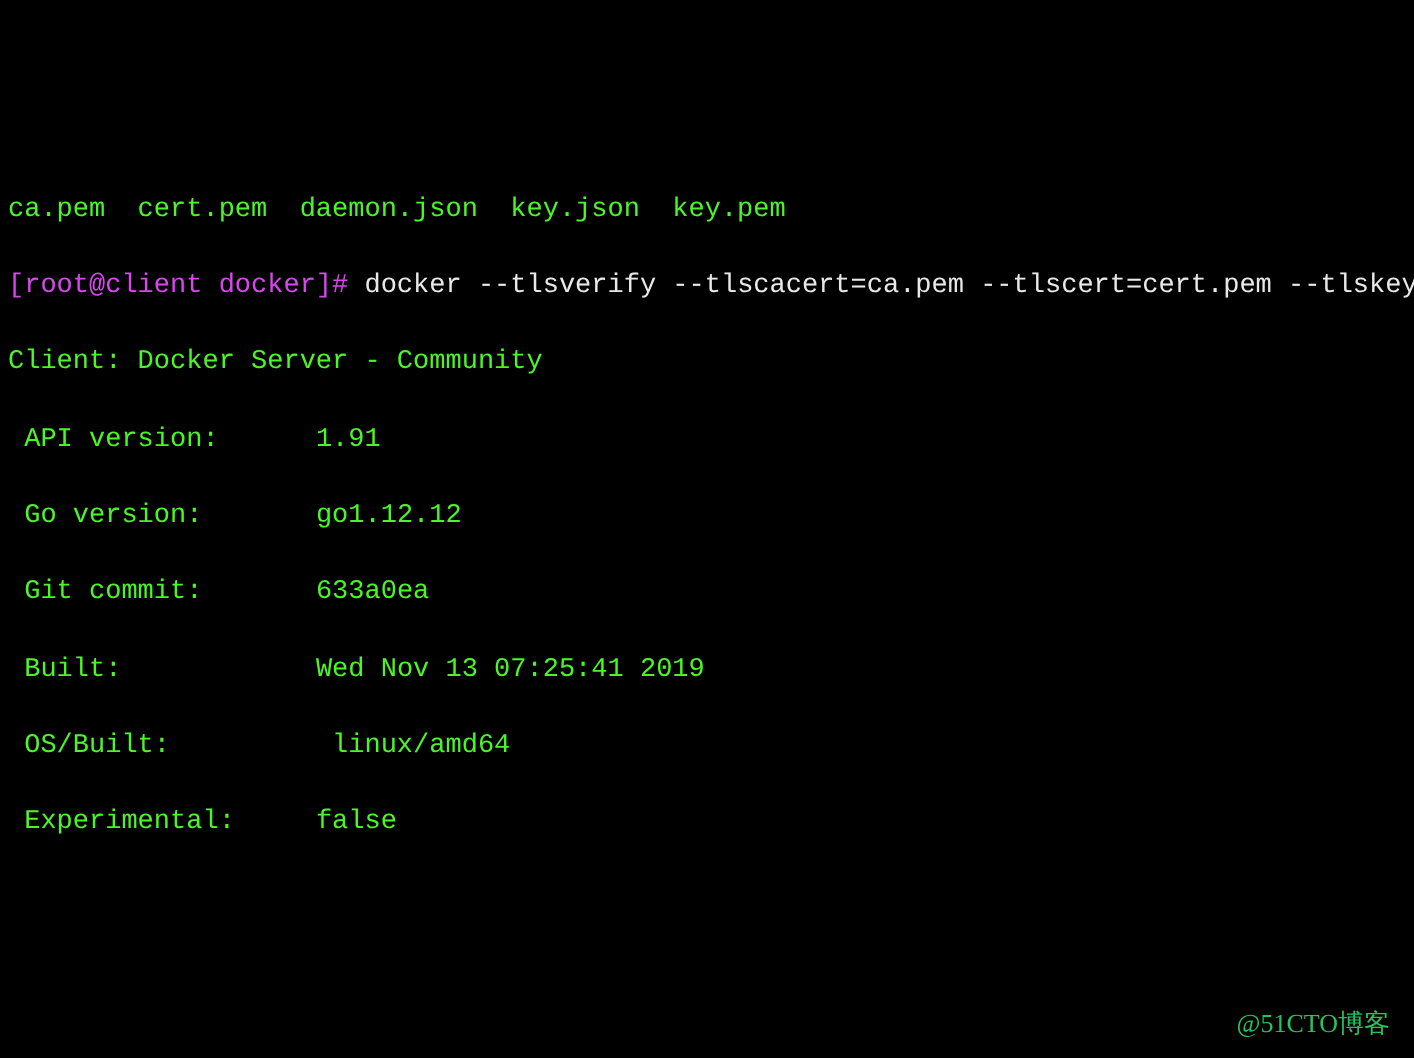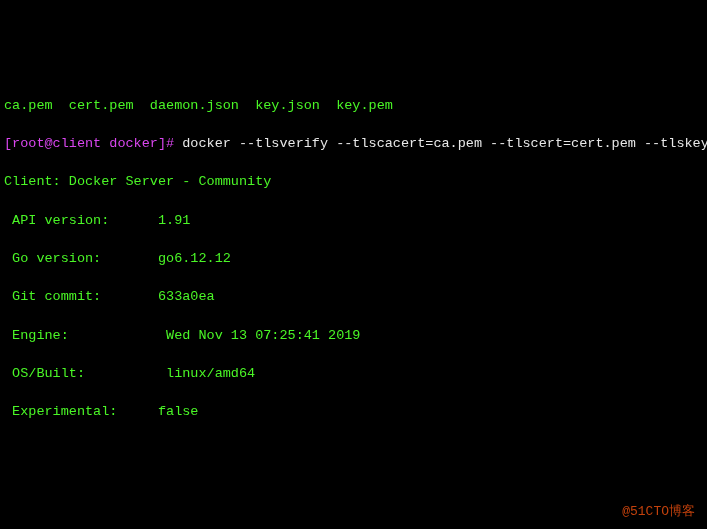--- a/index.html
+++ b/index.html
@@ -16,41 +16,41 @@
       position: relative;
       white-space: pre;
     }
     .terminal { white-space: pre; }
     .prompt-user { color: #d946ef; }
     .prompt-cmd { color: #e8e8e8; }
     .watermark {
       position: absolute;
       bottom: 8px;
       right: 12px;
-      color: #c2410c;
+      color: #22c55e;
       font-size: 13px;
-      font-family: Liberation Mono, monospace;
+      font-family: Liberation Serif, serif;
       white-space: normal;
     }
     .row { display: block; }
     .kv { white-space: pre; }
   </style>
 </head>
 <body>
 
 
 
 <div class="terminal">
 <span class="row">ca.pem  cert.pem  daemon.json  key.json  key.pem</span>
 <span class="row"><span class="prompt-user">[root@client docker]# </span><span class="prompt-cmd">docker --tlsverify --tlscacert=ca.pem --tlscert=cert.pem --tlskey=key.pem -H tcp://master:2376 version</span></span>
 <span class="row">Client: Docker Server - Community</span>
 <span class="row kv"><span> API version:      </span><span>1.91</span></span>
-<span class="row kv"><span> Go version:       </span><span>go6.12.12</span></span>
+<span class="row kv"><span> Go version:       </span><span>go1.12.12</span></span>
 <span class="row kv"><span> Git commit:       </span><span>633a0ea</span></span>
-<span class="row kv"><span> Engine:            </span><span>Wed Nov 13 07:25:41 2019</span></span>
+<span class="row kv"><span> Built:            </span><span>Wed Nov 13 07:25:41 2019</span></span>
 <span class="row kv"><span> OS/Built:          </span><span>linux/amd64</span></span>
 <span class="row kv"><span> Experimental:     </span><span>false</span></span>
 <span class="row"></span>
 
 
 
 
 
 
 

